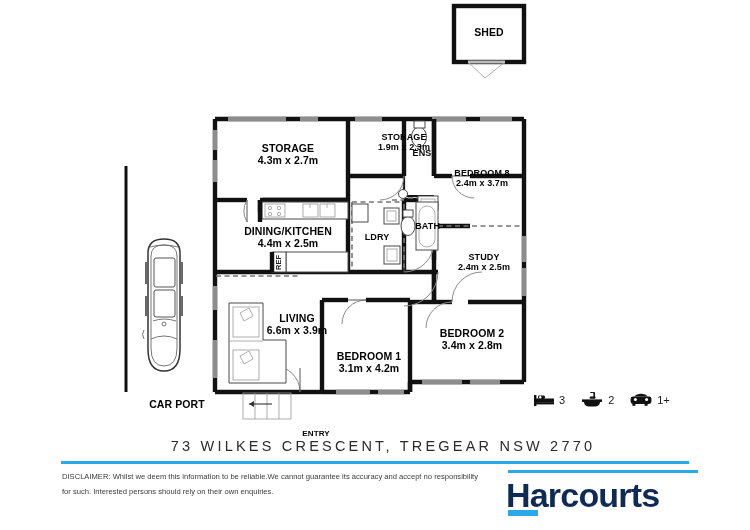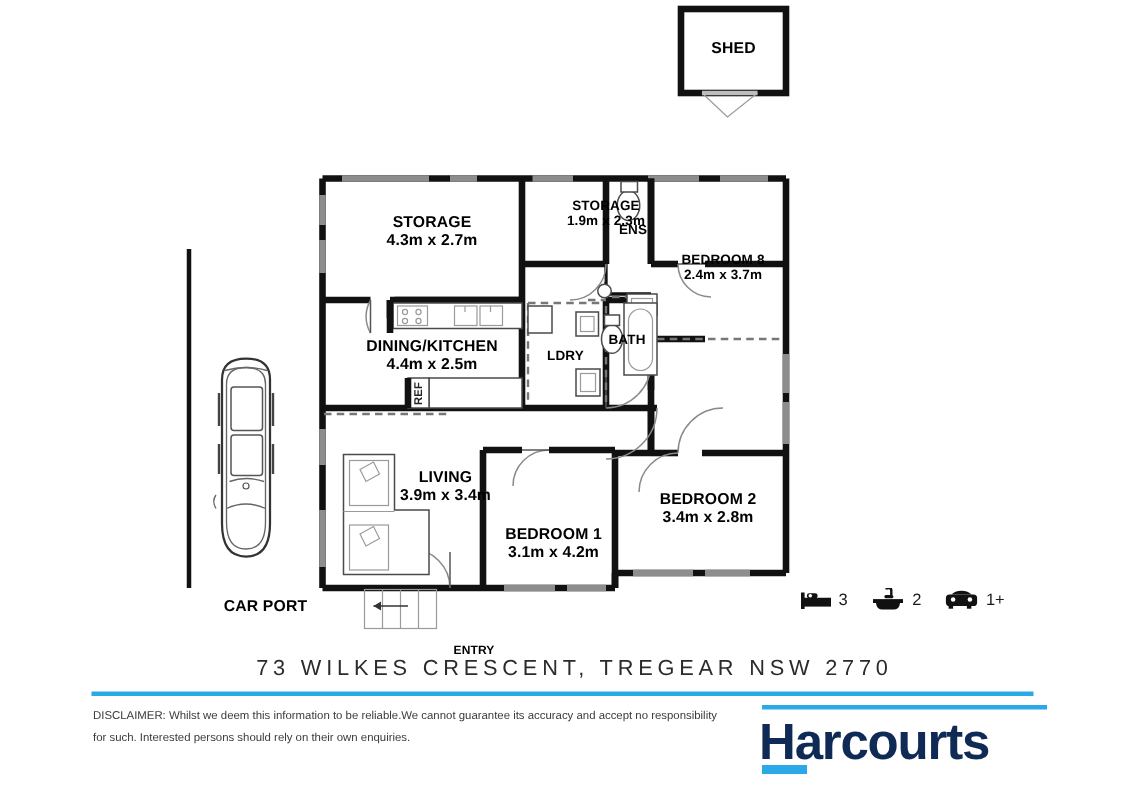--- a/index.html
+++ b/index.html
@@ -353,28 +353,32 @@
 
   <div class="lbl" style="left:228px;top:226px;width:120px;">
     <span class="nm">DINING/KITCHEN</span>
     <span class="dm">4.4m x 2.5m</span>
   </div>
 
   <div class="lbl sm" style="left:352px;top:232px;width:50px;">
     <span class="nm">LDRY</span>
   </div>
 
-  <div class="lbl sm" style="left:396px;top:221px;width:44px;">
+  <div class="lbl sm" style="left:396px;top:221px;width:44px;text-align:right;">
     <span class="nm">BATH</span>
   </div>
 
+  <div class="lbl sm" style="left:444px;top:252px;width:80px;">
+    <span class="nm">STUDY</span>
+    <span class="dm">2.4m x 2.5m</span>
+  </div>
 
   <div class="lbl" style="left:252px;top:313px;width:90px;">
     <span class="nm">LIVING</span>
-    <span class="dm">3.9m x 3.4m</span>
+    <span class="dm">6.6m x 3.9m</span>
   </div>
 
   <div class="lbl" style="left:326px;top:351px;width:86px;">
     <span class="nm">BEDROOM 1</span>
     <span class="dm">3.1m x 4.2m</span>
   </div>
 
   <div class="lbl" style="left:424px;top:328px;width:96px;">
     <span class="nm">BEDROOM 2</span>
     <span class="dm">3.4m x 2.8m</span>

